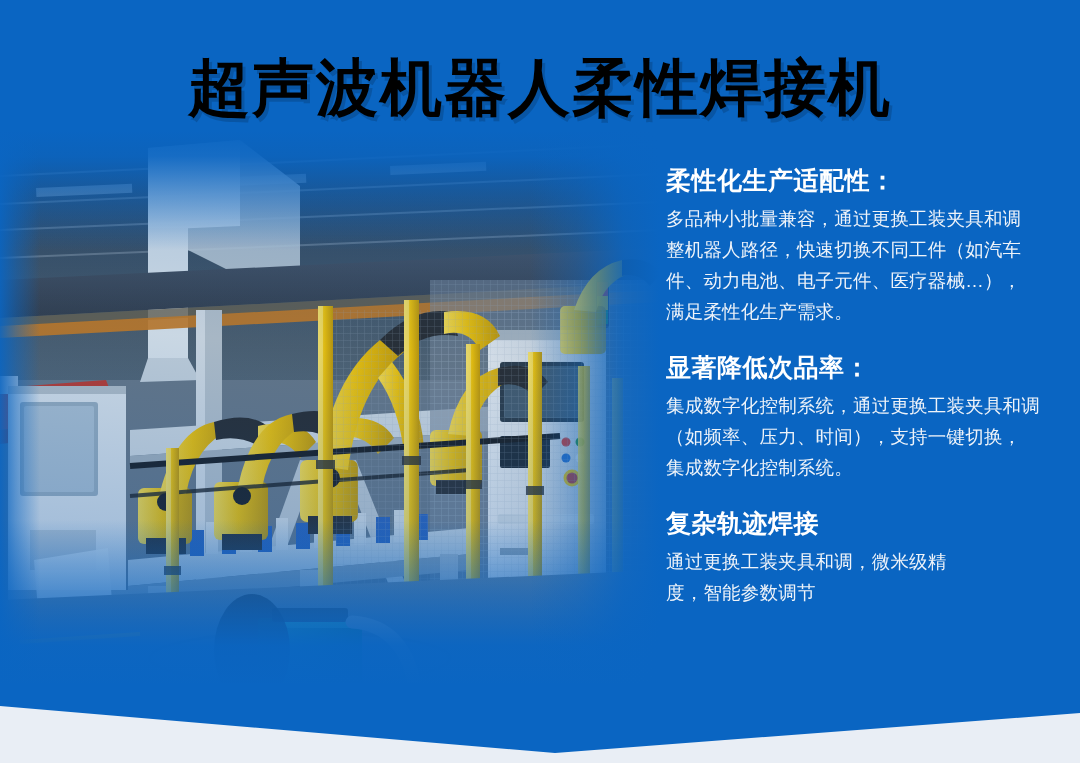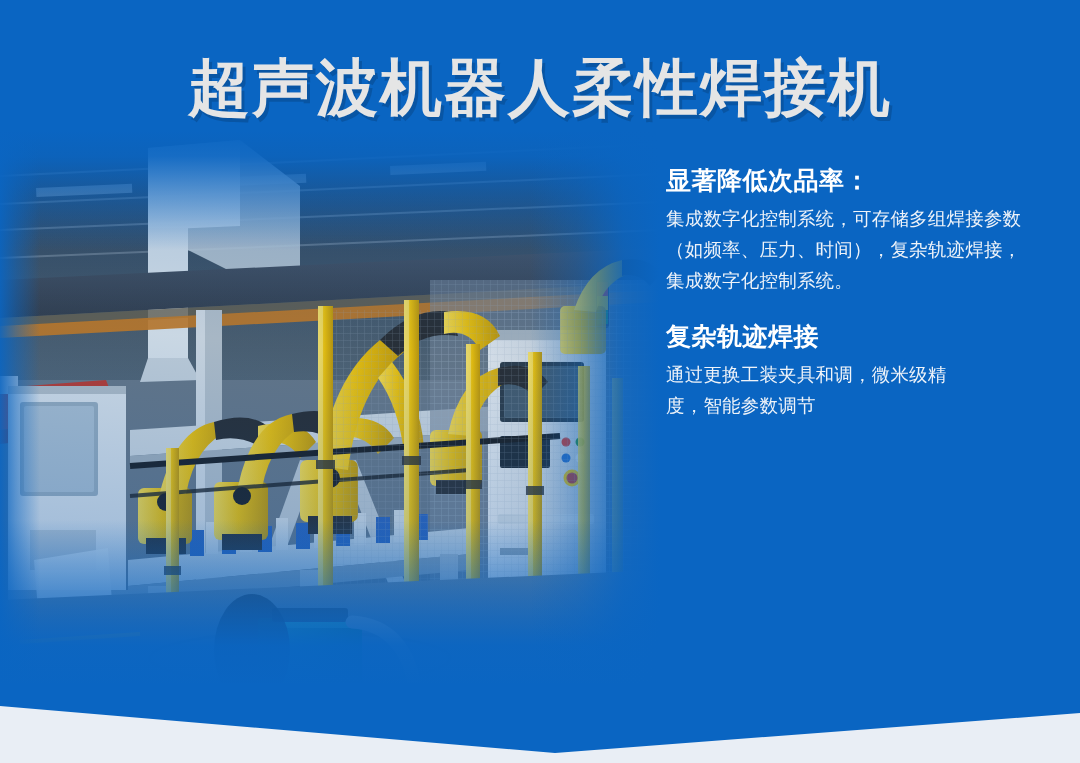--- a/index.html
+++ b/index.html
@@ -55,21 +55,21 @@
     pointer-events:none;
   }
 
   
   #title {
     position:absolute; left:0; top:52px; width:1080px;
     text-align:center;
     font-size:62px; line-height:72px;
     font-weight:700;
     letter-spacing:2px;
-    color:#e5e5e5;
+    color:#000000;
     text-shadow:3px 4px 0 rgba(7,72,140,.55);
     white-space:nowrap;
   }
 
   
   #copy {
     position:absolute;
     left:666px; top:162px;
     width:404px;
   }
@@ -349,26 +349,35 @@
     <div id="photo-fade-top"></div>
     <div id="photo-fade-bottom"></div>
     <div id="photo-fade-right"></div>
     <div id="photo-fade-left"></div>
   </div>
 
   <div id="title">超声波机器人柔性焊接机</div>
 
   <div id="copy">
 
+    <div class="block">
+      <div class="b-head">柔性化生产适配性：</div>
+      <div class="b-body">
+        <p>多品种小批量兼容，通过更换工装夹具和调</p>
+        <p>整机器人路径，快速切换不同工件（如汽车</p>
+        <p>件、动力电池、电子元件、医疗器械…），</p>
+        <p>满足柔性化生产需求。</p>
+      </div>
+    </div>
 
     <div class="block">
       <div class="b-head">显著降低次品率：</div>
       <div class="b-body">
-        <p>集成数字化控制系统，可存储多组焊接参数</p>
-        <p>（如频率、压力、时间），复杂轨迹焊接，</p>
+        <p>集成数字化控制系统，通过更换工装夹具和调</p>
+        <p>（如频率、压力、时间），支持一键切换，</p>
         <p>集成数字化控制系统。</p>
       </div>
     </div>
 
     <div class="block">
       <div class="b-head">复杂轨迹焊接</div>
       <div class="b-body">
         <p>通过更换工装夹具和调，微米级精</p>
         <p>度，智能参数调节</p>
       </div>

